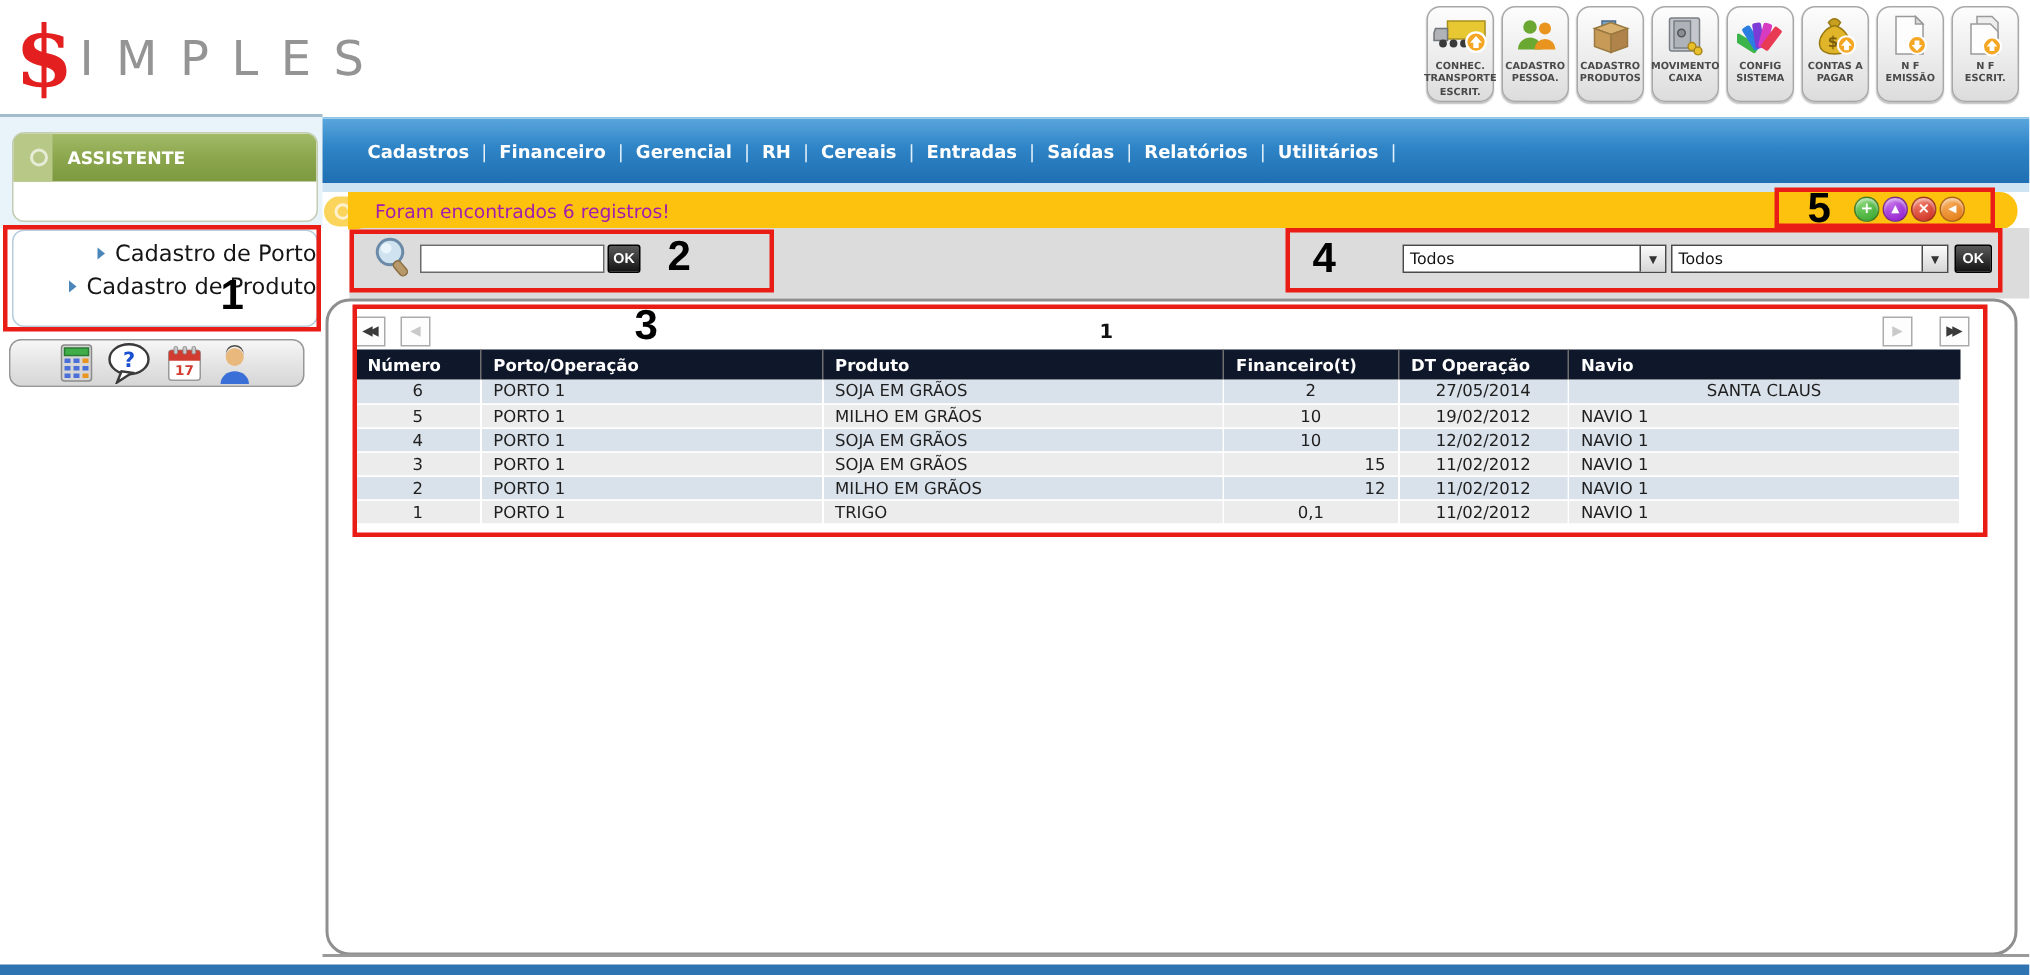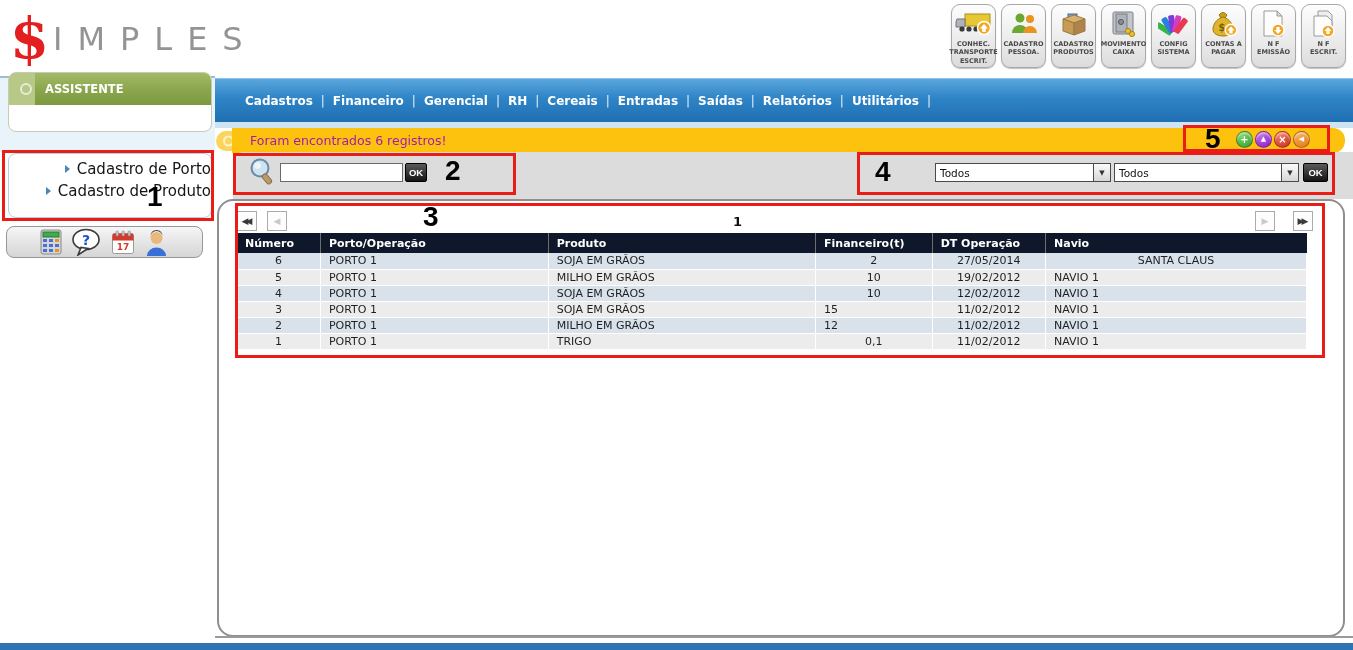--- a/index.html
+++ b/index.html
@@ -17,21 +17,21 @@
             background:linear-gradient(180deg,#fdfdfd 0%,#ececec 55%,#dcdcdc 100%);
             display:flex; flex-direction:column; align-items:center; padding:3px 1px 2px;
             box-shadow:0 1px 1px rgba(0,0,0,.25); cursor:pointer; }
   .tb-icon { height:32px; display:flex; align-items:center; justify-content:center; }
   .tb-label { font-size:6.5px; font-weight:bold; color:#4a4a4a; text-align:center; line-height:1.3; }
 
   
   .side-strip { position:absolute; left:0; top:76px; width:215px; height:76px; background:#e9f3fa; border-top:2px solid #a3bccb; }
 
   .side-box { position:absolute; left:8px; width:204px; background:#fff; border-radius:8px; overflow:hidden; }
-  .box-assistente { top:72px; height:60px; border:1px solid #c4cdb4; }
+  .box-assistente { top:88px; height:60px; border:1px solid #c4cdb4; }
   .box-atalhos   { top:153px; height:65px; border:1px solid #b6cede; }
   .panel-hdr { display:flex; align-items:center; position:relative; }
   .hdr-assistente { height:32px; background:linear-gradient(180deg,#a2ba66 0%,#8aa54c 55%,#7d9a40 100%); }
   .hdr-atalhos   { height:22px; background:linear-gradient(180deg,#4a97d4 0%,#2e84c6 55%,#2474b2 100%); }
   .hdr-tab { position:absolute; left:0; top:0; bottom:0; width:26px; }
   .hdr-assistente .hdr-tab { background:#b7c887; border-radius:7px 0 0 0; }
   .hdr-atalhos   .hdr-tab { background:#8cc0e4; border-radius:7px 0 0 0; }
   .hdr-tab::after { content:''; position:absolute; right:3px; top:50%; transform:translate(0,-50%);
                     width:8px; height:8px; border:2px solid rgba(255,255,255,.65); border-radius:50%; }
   .hdr-title { margin-left:36px; color:#fff; font-weight:bold; font-size:11.5px; }
@@ -383,29 +383,29 @@
         <td style="text-align: left;">PORTO 1</td>
         <td style="text-align: left;">SOJA EM GRÃOS</td>
         <td style="text-align: center;">10</td>
         <td style="text-align: center;">12/02/2012</td>
         <td style="text-align: left;">NAVIO 1</td>
       </tr>
       <tr class="even">
         <td style="text-align: center;">3</td>
         <td style="text-align: left;">PORTO 1</td>
         <td style="text-align: left;">SOJA EM GRÃOS</td>
-        <td style="text-align: left;">15</td>
+        <td style="text-align: right;">15</td>
         <td style="text-align: center;">11/02/2012</td>
         <td style="text-align: left;">NAVIO 1</td>
       </tr>
       <tr class="odd">
         <td style="text-align: center;">2</td>
         <td style="text-align: left;">PORTO 1</td>
         <td style="text-align: left;">MILHO EM GRÃOS</td>
-        <td style="text-align: left;">12</td>
+        <td style="text-align: right;">12</td>
         <td style="text-align: center;">11/02/2012</td>
         <td style="text-align: left;">NAVIO 1</td>
       </tr>
       <tr class="even">
         <td style="text-align: center;">1</td>
         <td style="text-align: left;">PORTO 1</td>
         <td style="text-align: left;">TRIGO</td>
         <td style="text-align: center;">0,1</td>
         <td style="text-align: center;">11/02/2012</td>
         <td style="text-align: left;">NAVIO 1</td>

